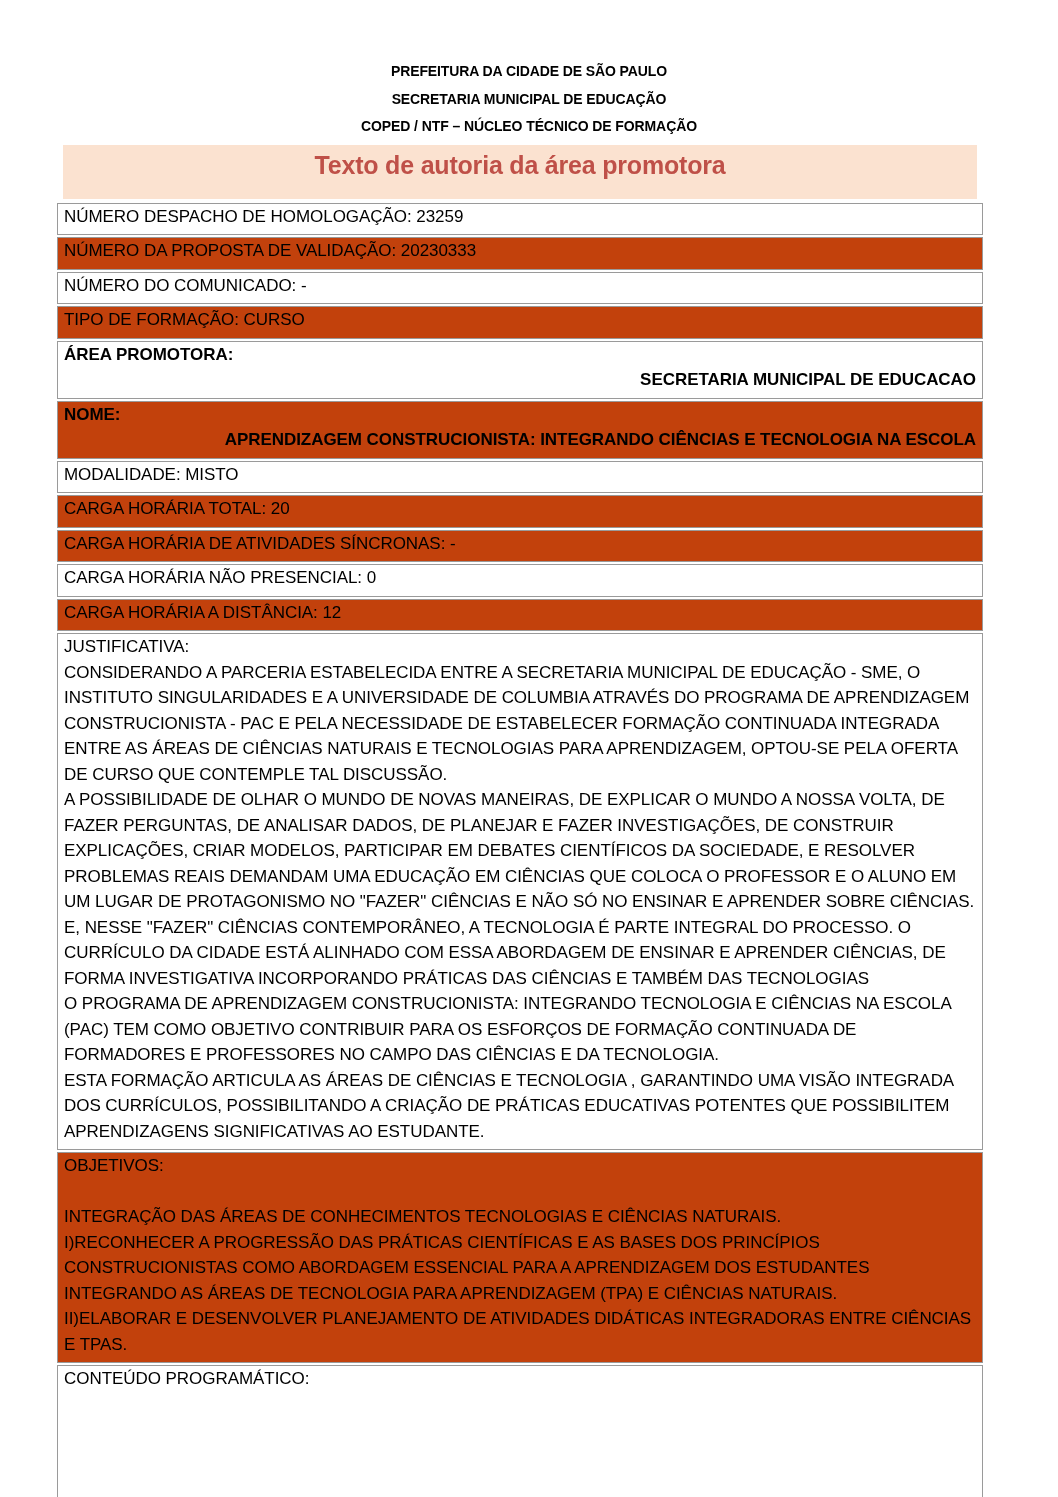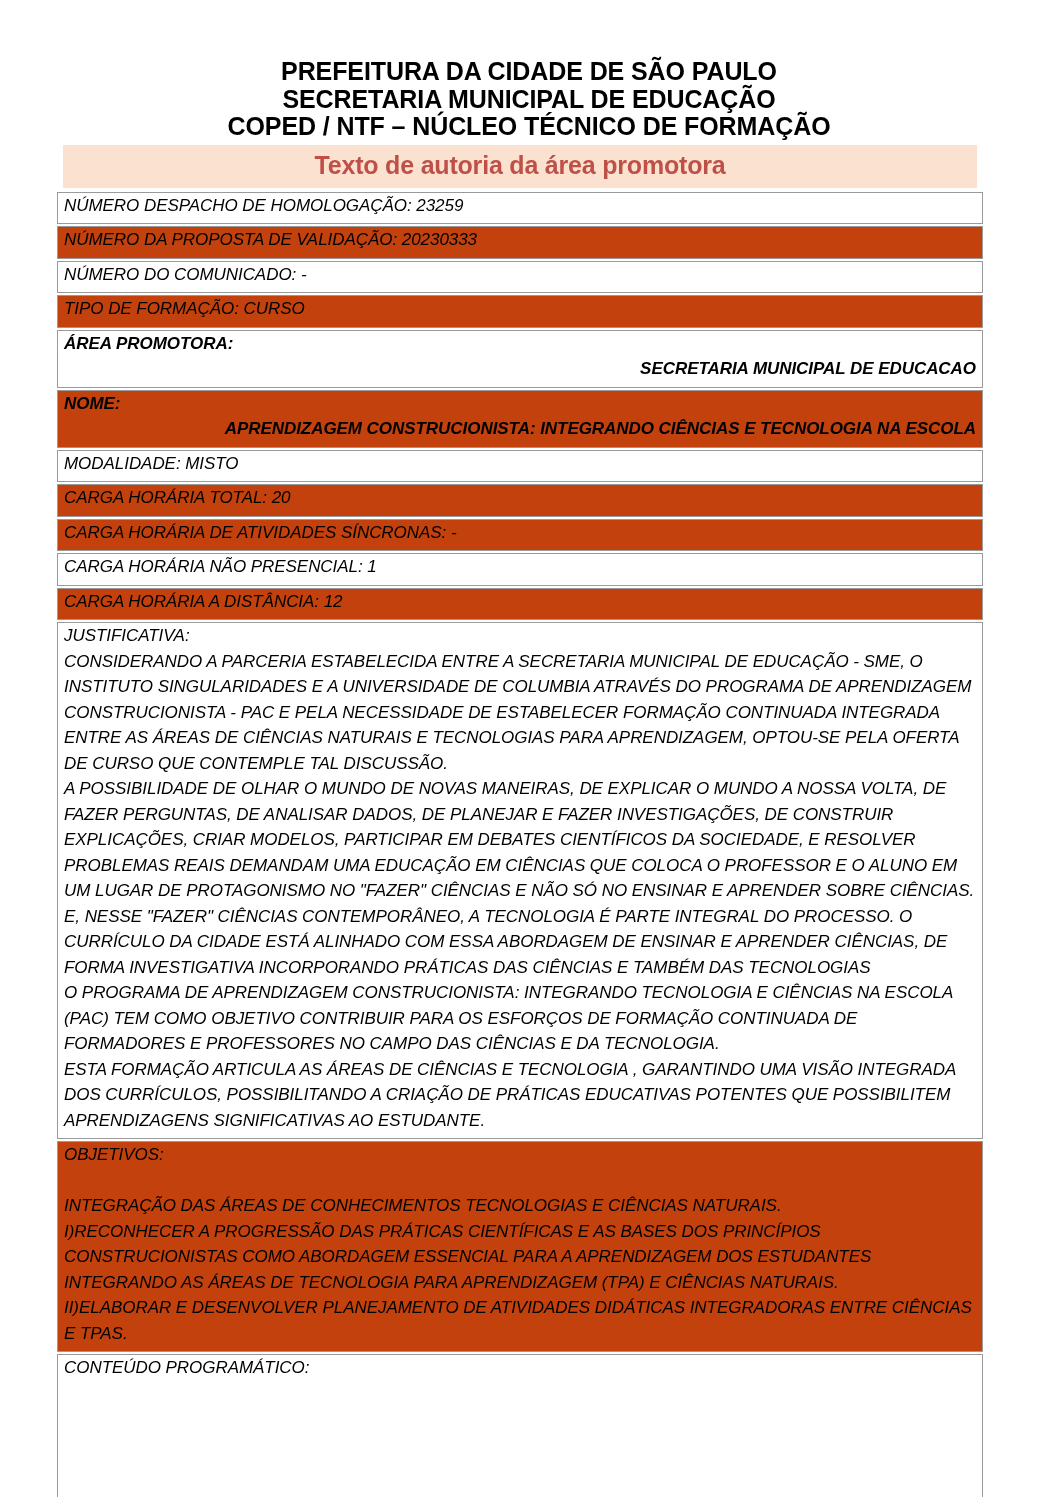--- a/index.html
+++ b/index.html
@@ -23,35 +23,35 @@
     background: #ffffff;
     box-sizing: border-box;
   }
 
   
   .doc-header {
     padding-top: 58px;
     text-align: center;
   }
   .doc-header .hline {
-    font-size: 25px;
+    font-size: 14px;
     font-weight: bold;
     line-height: 27.5px;
     letter-spacing: -0.1px;
     white-space: nowrap;
   }
 
   
   .banner {
     margin: 4px auto 0 auto;
     width: 914px;
     margin-left: 63px;
     background: #FBE2D0;
     text-align: center;
-    padding: 5px 0 8px 0;
+    padding: 5px 0 19px 0;
     box-sizing: border-box;
   }
   .banner-title {
     font-size: 25px;
     font-weight: bold;
     color: #BF5048;
     line-height: 30px;
     letter-spacing: -0.2px;
   }
 
@@ -64,21 +64,20 @@
     border-spacing: 0 2px;
     table-layout: fixed;
   }
   .tbl td {
     border: 1px solid #9a9a9a;
     padding: 0 6px 5px 6px;
     font-size: 17px;
     line-height: 25.5px;
     vertical-align: top;
     letter-spacing: -0.05px;
-    font-style: italic;
   }
   .row-white  { background: #ffffff; }
   .row-peach  { background: #c2410c; }
   .cell-bold  { font-weight: bold; font-size: 15.5px; line-height: 24px; }
   .cell-bold .lbl { display: block; }
   .cell-bold .val { display: block; text-align: right; }
 
   .block p {
     margin: 0;
   }
@@ -137,21 +136,21 @@
       <tr>
         <td class="row-white">MODALIDADE: MISTO</td>
       </tr>
       <tr>
         <td class="row-peach">CARGA HORÁRIA TOTAL: 20</td>
       </tr>
       <tr>
         <td class="row-peach">CARGA HORÁRIA DE ATIVIDADES SÍNCRONAS:  -</td>
       </tr>
       <tr>
-        <td class="row-white">CARGA HORÁRIA NÃO PRESENCIAL: 1</td>
+        <td class="row-white">CARGA HORÁRIA NÃO PRESENCIAL: 0</td>
       </tr>
       <tr>
         <td class="row-peach">CARGA HORÁRIA A DISTÂNCIA: 12</td>
       </tr>
 
       <tr>
         <td class="row-white block">
           <p>JUSTIFICATIVA:</p>
           <p>CONSIDERANDO A PARCERIA ESTABELECIDA ENTRE A SECRETARIA MUNICIPAL DE EDUCAÇÃO - SME, O INSTITUTO SINGULARIDADES E A UNIVERSIDADE DE COLUMBIA ATRAVÉS DO PROGRAMA DE APRENDIZAGEM CONSTRUCIONISTA - PAC E PELA NECESSIDADE DE ESTABELECER FORMAÇÃO CONTINUADA INTEGRADA ENTRE AS ÁREAS DE CIÊNCIAS NATURAIS E TECNOLOGIAS PARA APRENDIZAGEM,  OPTOU-SE PELA OFERTA DE CURSO QUE CONTEMPLE TAL DISCUSSÃO.</p>
           <p>A POSSIBILIDADE DE OLHAR O MUNDO DE NOVAS MANEIRAS, DE EXPLICAR O MUNDO A NOSSA VOLTA, DE FAZER PERGUNTAS, DE ANALISAR DADOS, DE PLANEJAR E FAZER INVESTIGAÇÕES, DE CONSTRUIR EXPLICAÇÕES, CRIAR MODELOS, PARTICIPAR EM DEBATES CIENTÍFICOS DA SOCIEDADE, E RESOLVER PROBLEMAS REAIS DEMANDAM UMA EDUCAÇÃO EM CIÊNCIAS QUE COLOCA O PROFESSOR E O ALUNO EM UM LUGAR DE PROTAGONISMO NO "FAZER" CIÊNCIAS E NÃO SÓ NO ENSINAR E APRENDER SOBRE CIÊNCIAS. E, NESSE "FAZER" CIÊNCIAS CONTEMPORÂNEO, A TECNOLOGIA É PARTE INTEGRAL DO PROCESSO. O CURRÍCULO DA CIDADE ESTÁ ALINHADO COM ESSA ABORDAGEM DE ENSINAR E APRENDER CIÊNCIAS, DE FORMA INVESTIGATIVA INCORPORANDO PRÁTICAS DAS CIÊNCIAS E TAMBÉM DAS TECNOLOGIAS</p>

